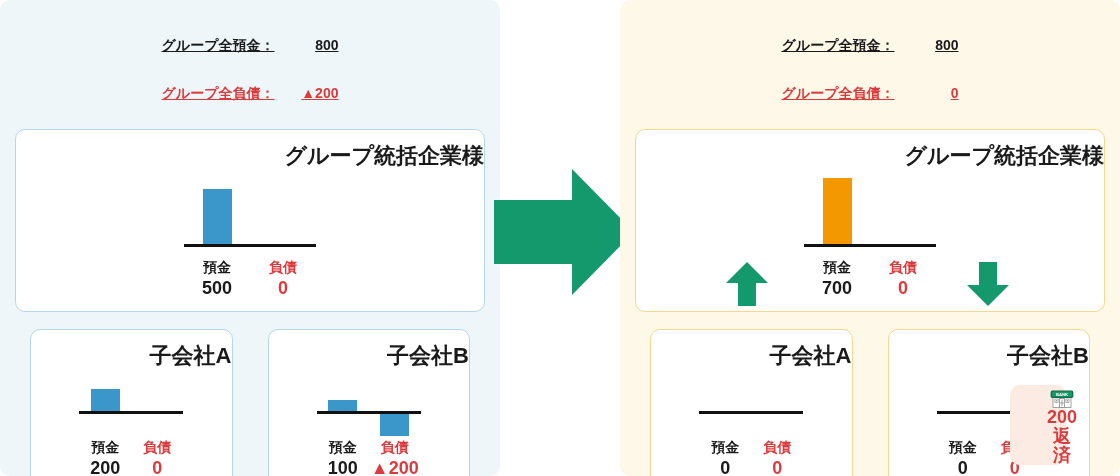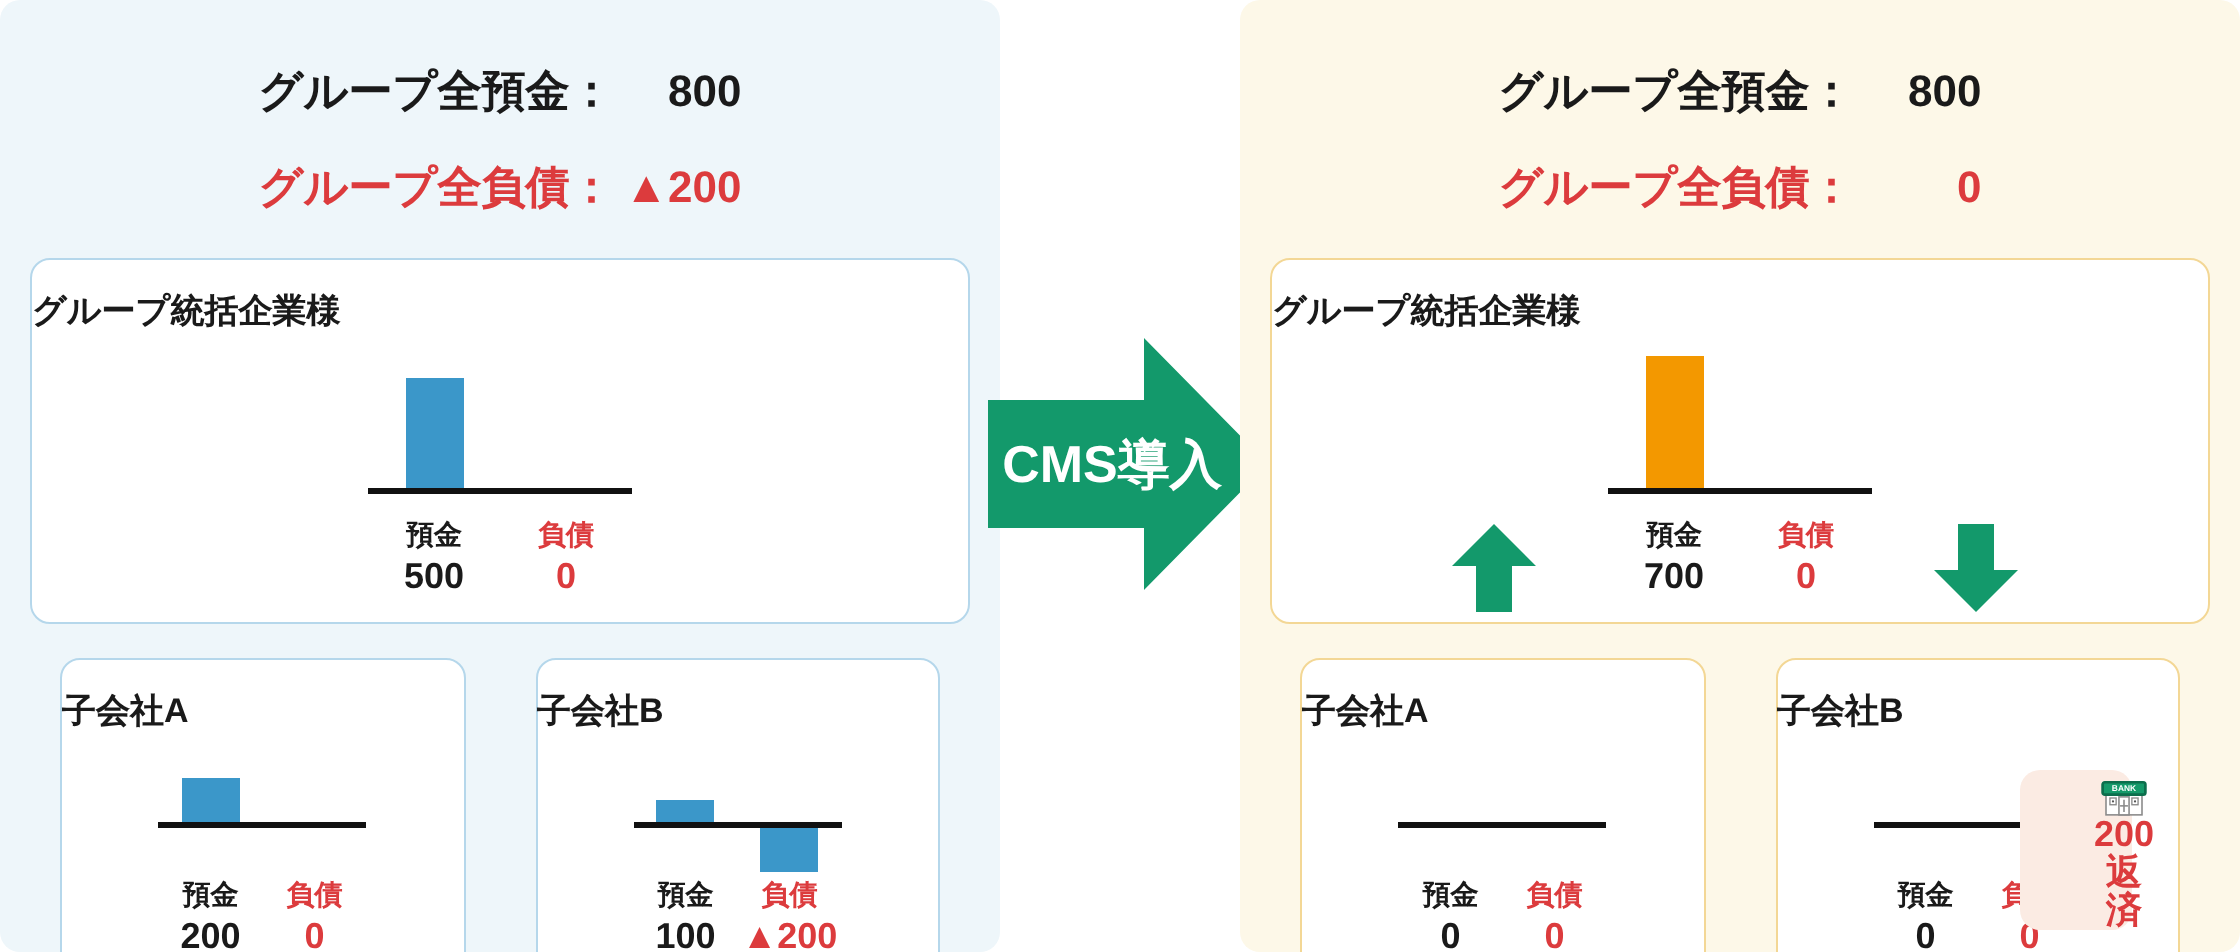--- a/index.html
+++ b/index.html
@@ -8,36 +8,36 @@
     font-family:"Liberation Sans","DejaVu Sans",sans-serif;
     color:var(--ink,#1a1a1a); background:#ffffff;
   }
   .panel { position:absolute; top:0; width:500px; height:476px; border-radius:10px; }
   .panel-before { left:0;   background:var(--panel-before-bg,#eef6fa); }
   .panel-after  { left:620px; background:var(--panel-after-bg,#fdf8e8); }
 
   .hdr { padding-top:13px; }
   .hdr-line {
     display:flex; justify-content:center; align-items:baseline;
-    font-size:22px; font-weight:700; line-height:31px;
+    font-size:14px; font-weight:700; line-height:31px;text-decoration:underline;
   }
   .hdr-line .hvalue { display:inline-block; min-width:64px; text-align:right;margin-top:17px; }
   .hdr-debt { color:var(--red,#dc3b3d); }
 
   .company-box {
     background:#fff; border:1.5px solid; border-radius:10px;
     margin:0 15px; box-sizing:border-box; padding-top:11px; position:relative;
   }
   .panel-before .company-box { border-color:var(--box-border-before,#b5d7eb); }
   .panel-after  .company-box { border-color:var(--box-border-after,#f3d795); }
   .parent-box { margin-top:20px; height:183px; }
   .sub-row { display:flex; gap:5px; margin:17px 15px 0; }
   .sub-box { flex:1; height:158px; }
 
-  .box-title { text-align:left; font-size:17px; font-weight:700; line-height:30px; }
+  .box-title { text-align:right; font-size:22px; font-weight:700; line-height:30px; }
 
   .chart { margin-left:auto; margin-right:auto; }
   .chart-lg { width:132px; margin-top:6px; }
   .chart-sm { width:104px; margin-top:16px; }
   .plot { position:relative; border-bottom:3px solid #111; }
   .chart-lg .plot { height:67px; }
   .chart-sm .plot { height:24px; }
   .bar { position:absolute; width:29px; bottom:0; }
   .bar-deposit { left:calc(25% - 14.5px); }
   .bar-debt    { left:calc(75% - 14.5px); }
@@ -150,21 +150,20 @@
           </div>
         </div>
       </div>
     </div>
   </div>
 
   <div class="cms-arrow">
     <svg width="140" height="126" viewBox="0 0 140 126">
       <polygon points="0,31 78,31 78,0 140,63 78,126 78,95 0,95" fill="#13996b" class="green-fill"></polygon>
     </svg>
-    <div class="cms-arrow-label">CMS導入</div>
   </div>
 
   <div class="panel panel-after">
     <div class="hdr">
       <div class="hdr-line">
         <span>グループ全預金：</span>
         <span class="hvalue">800</span>
       </div>
       <div class="hdr-line hdr-debt">
         <span>グループ全負債：</span>

